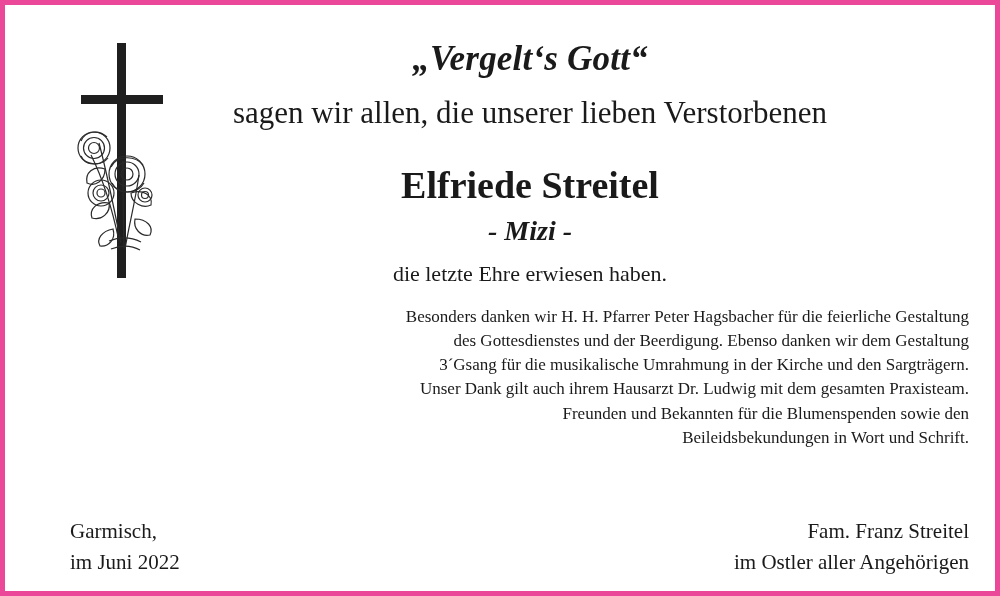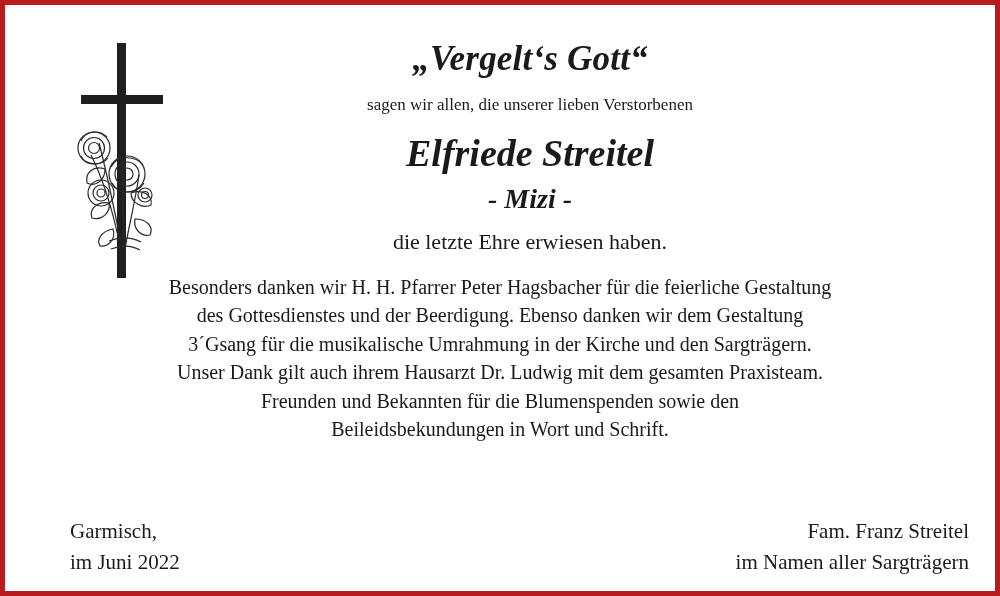--- a/index.html
+++ b/index.html
@@ -13,21 +13,21 @@
     font-family: "Liberation Serif", serif;
     color: #1a1a1a;
     overflow: hidden;
   }
   .notice {
     position: relative;
     box-sizing: border-box;
     width: 1000px;
     height: 596px;
     background: #ffffff;
-    border: 5px solid #b91c1c;
+    border: 5px solid #ec4899;
     padding: 18px 26px 14px 26px;
   }
   
   .emblem {
     position: absolute;
     left: 56px;
     top: 38px;
     width: 130px;
     height: 235px;
   }
@@ -36,30 +36,29 @@
     text-align: center;
     font-size: 35px;
     font-weight: bold;
     font-style: italic;
     letter-spacing: 0.2px;
     margin: 16px 0 0 0;
     padding-left: 60px;
   }
   .subline {
     text-align: center;
-    font-size: 17px;
+    font-size: 31px;
     margin: 16px 0 0 0;
     padding-left: 60px;
   }
   .name {
     text-align: center;
     font-size: 38px;
     font-weight: bold;
-    font-style: italic;
-    margin: 16px 0 0 0;
+    margin: 32px 0 0 0;
     padding-left: 60px;
   }
   .nickname {
     text-align: center;
     font-size: 28px;
     font-weight: bold;
     font-style: italic;
     margin: 8px 0 8px 0;
     padding-left: 60px;
   }
@@ -70,22 +69,22 @@
     padding-left: 60px;
   }
   .honour {
     text-align: center;
     font-size: 22px;
     margin: 14px 0 0 0;
     padding-left: 60px;
   }
   .paragraph {
     margin: 18px 0 0 0;
-    text-align: center;
-    font-size: 20px;
+    text-align: right;
+    font-size: 17px;
     line-height: 1.42;
   }
   .paragraph p {
     margin: 0;
     white-space: nowrap;
   }
   .footer {
     position: absolute;
     left: 26px;
     right: 26px;
@@ -164,17 +163,17 @@
     <p>Beileidsbekundungen in Wort und Schrift.</p>
   </div>
 
   <div class="footer">
     <div class="left">
       <div>Garmisch,</div>
       <div>im Juni 2022</div>
     </div>
     <div class="right">
       <div>Fam. Franz Streitel</div>
-      <div>im Namen aller Sargträgern</div>
+      <div>im Ostler aller Angehörigen</div>
     </div>
   </div>
 
 </div>
 
 </body></html>

